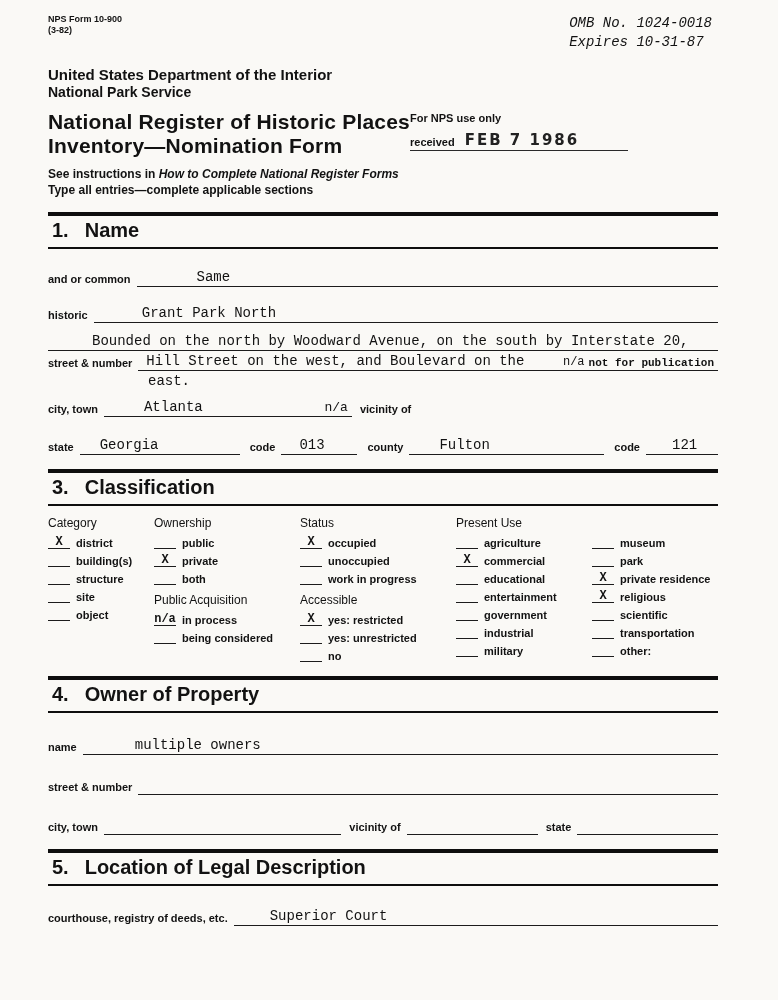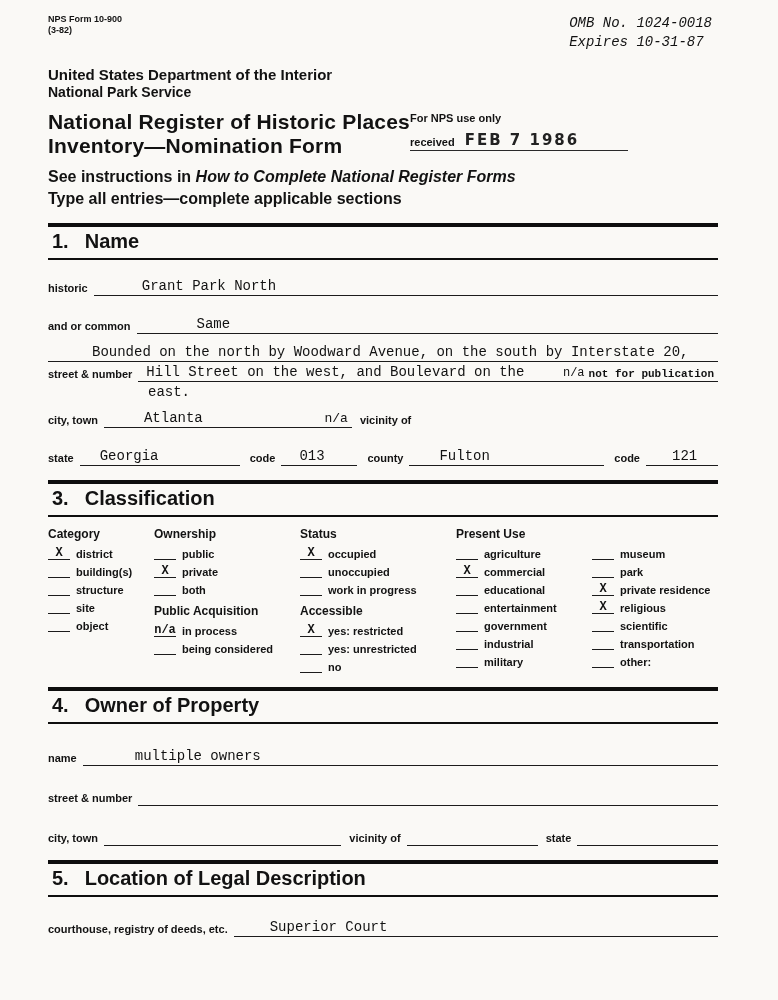--- a/index.html
+++ b/index.html
@@ -22,36 +22,36 @@
   
   .dept { margin-top:14px; font-size:15px; font-weight:bold; line-height:1.2; }
   .svc  { font-size:14px; font-weight:bold; }
   .title-row { display:flex; justify-content:flex-start; margin-top:10px; }
   .big-title { font-size:21px; font-weight:bold; line-height:1.15; letter-spacing:0.2px; }
   .nps-box { width:218px; padding-top:2px; }
   .nps-box .nb-title { font-size:11px; font-weight:bold; margin-bottom:6px; }
   .nb-row { display:flex; align-items:flex-end; border-bottom:1.5px solid #2a2a2a; padding-bottom:2px; margin-bottom:6px; }
   .nb-lbl { font-size:11px; font-weight:bold; padding-right:10px; white-space:nowrap; }
   .stamp { font-family:"DejaVu Sans", sans-serif; font-weight:bold; font-size:15px; letter-spacing:2px; color:#222; transform:scaleY(1.1); white-space:nowrap; }
-  .instr { margin-top:8px; font-size:16px; font-weight:bold; line-height:1.35; }
+  .instr { margin-top:8px; font-size:12px; font-weight:bold; line-height:1.35; }
   .instr i { font-style:italic; }
   
   .sec { margin-top:14px; border-top:4px solid #0e0e0e; border-bottom:2px solid #0e0e0e; padding:3px 0 5px 4px; font-size:20px; font-weight:bold; }
   .sec .n { display:inline-block; margin-right:16px; }
   
   .row { display:flex; align-items:flex-end; margin-top:20px; }
   .lbl { font-size:11px; font-weight:bold; white-space:nowrap; padding:0 6px 2px 0; }
   .tw  { font-family:"Liberation Mono","DejaVu Sans Mono",monospace; font-size:14px; }
   .fill { flex:1; border-bottom:1.5px solid #1c1c1c; padding:0 4px 1px 40px;
           font-family:"Liberation Mono","DejaVu Sans Mono",monospace; font-size:14px; white-space:nowrap; }
   .fill.flexin { display:flex; align-items:flex-end; }
   .nofill { border-bottom:none; }
   
   .cls { display:flex; margin-top:10px; }
-  .col-h { font-size:12px; font-weight:bold; min-height:15px; }
+  .col-h { font-size:12px; font-weight:normal; min-height:15px; }
   .col-h.sub { margin-top:8px; }
   .chk { display:flex; align-items:flex-end; margin-top:5px; }
   .mark { display:inline-block; min-width:22px; border-bottom:1.5px solid #1c1c1c; text-align:center;
           font-family:"Liberation Mono","DejaVu Sans Mono",monospace; font-size:12px; font-weight:bold;
           line-height:12px; height:13px; margin-right:6px; white-space:nowrap; }
   .olbl { font-size:11px; font-weight:bold; white-space:nowrap; }
 </style>
 </head>
 <body>
 
@@ -86,27 +86,27 @@
   </div>
 
   <div class="instr">
     <div><span>See instructions in </span><i>How to Complete National Register Forms</i></div>
     <div>Type all entries—complete applicable sections</div>
   </div>
 
   <div class="sec">
     <span class="n">1.</span><span>Name</span>
   </div>
+  <div class="row">
+    <span class="lbl">and or common</span>
+    <div class="fill" style="padding-left:60px">Same</div>
+  </div>
   <div class="row" style="margin-top:18px">
     <span class="lbl">historic</span>
     <div class="fill" style="padding-left:48px">Grant Park North</div>
-  </div>
-  <div class="row">
-    <span class="lbl">and or common</span>
-    <div class="fill" style="padding-left:60px">Same</div>
   </div>
 
   <div class="row" style="margin-top:10px">
     <div class="fill" style="padding-left:44px">Bounded on the north by Woodward Avenue, on the south by Interstate 20,</div>
   </div>
   <div class="row" style="margin-top:2px">
     <span class="lbl">street &amp; number</span>
     <div class="fill flexin" style="padding-left:8px">
       <span style="flex:1">Hill Street on the west, and Boulevard on the</span>
       <span class="tw" style="font-size:12px">n/a</span>

